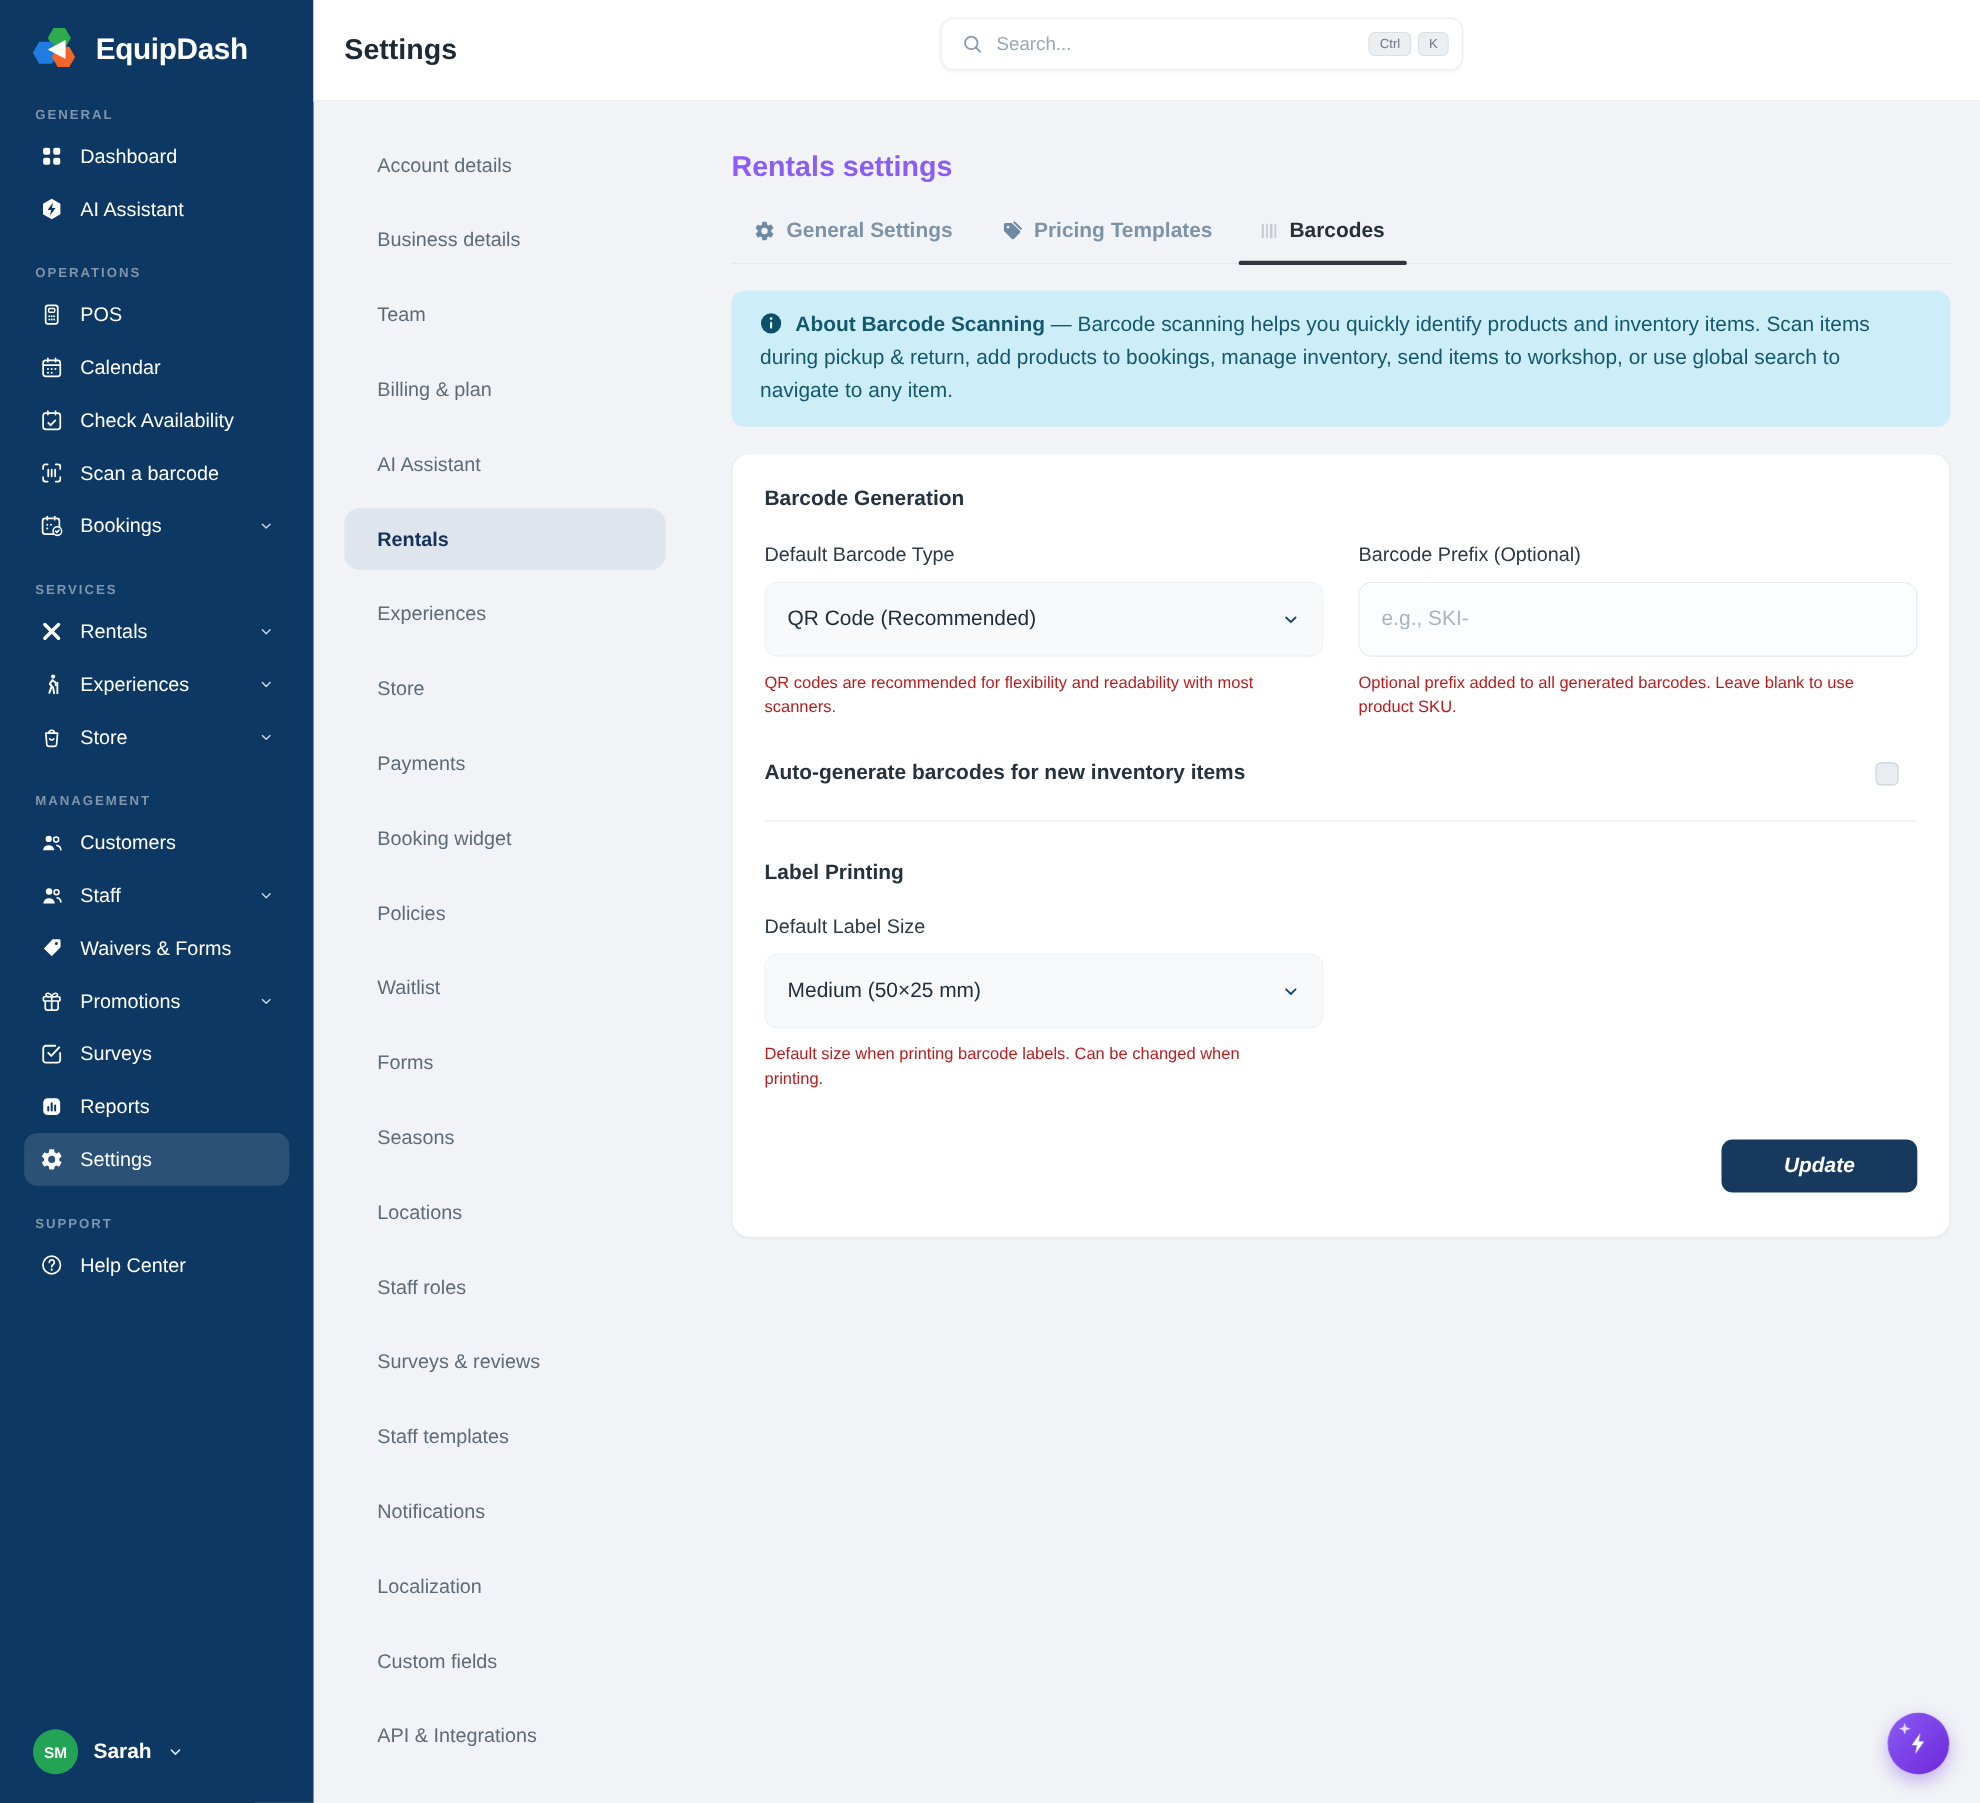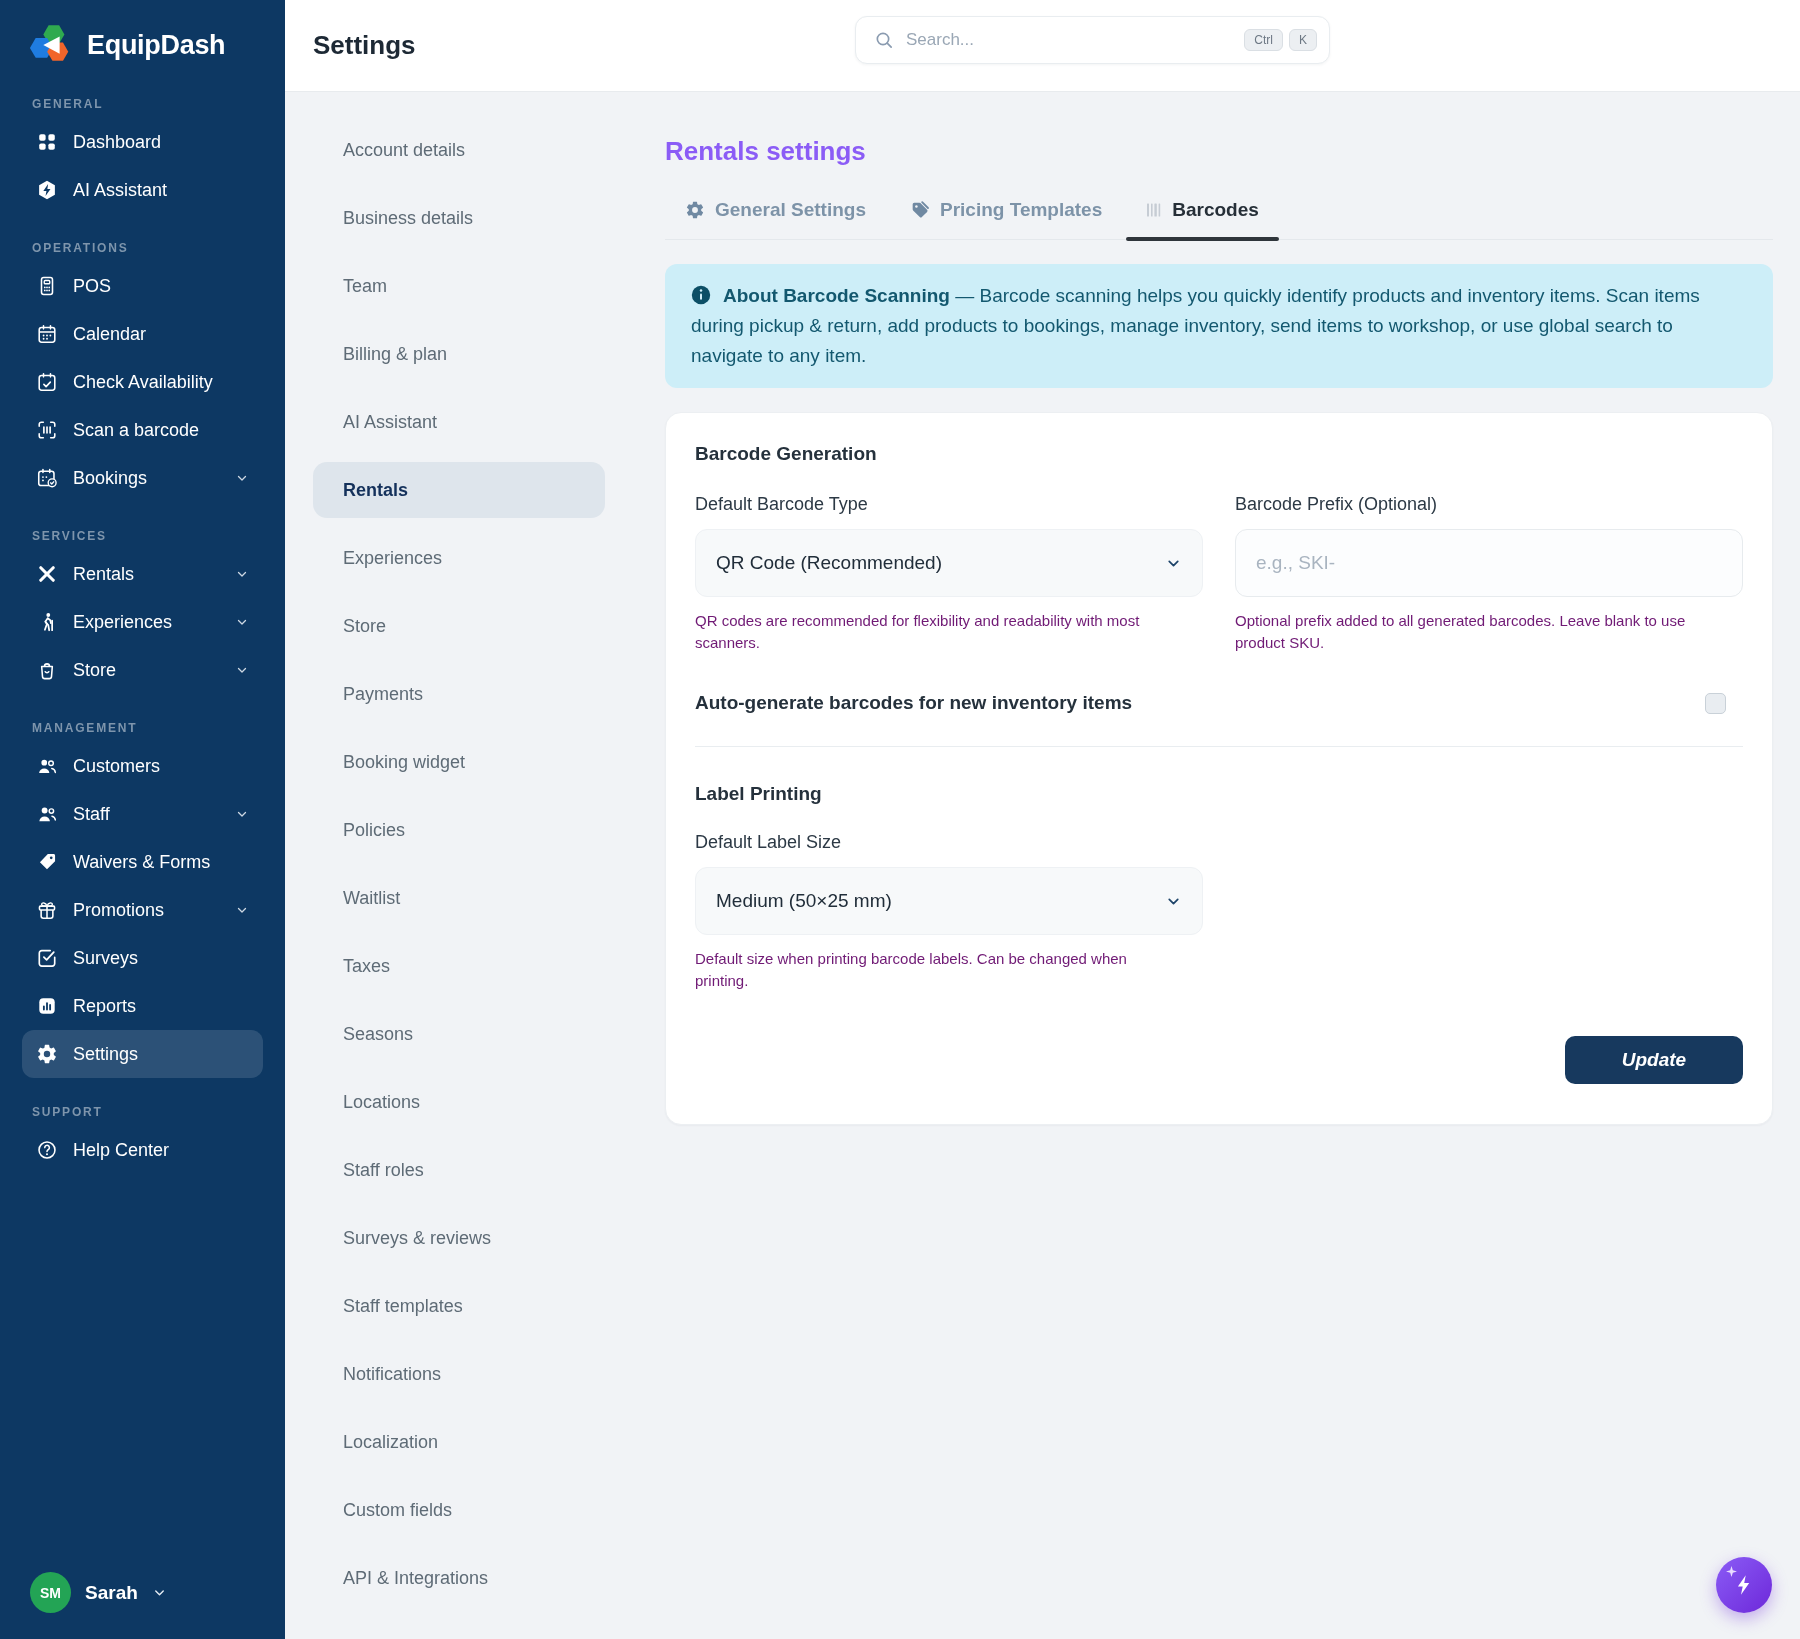--- a/index.html
+++ b/index.html
@@ -49,21 +49,21 @@
   
   .card { margin-top:24px; background:#fff; border:1px solid #eceff2; border-radius:16px; padding:30px 29px 40px 29px; box-shadow:0 1px 2px rgba(20,30,55,.04); }
   .card h3 { margin:0; font-size:19px; font-weight:700; color:#25313c; }
   .grid { display:grid; grid-template-columns:1fr 1fr; column-gap:32px; margin-top:29px; }
   .flabel { font-size:18px; font-weight:500; color:#2c3945; }
   .control { margin-top:14px; height:68px; border-radius:12px; display:flex; align-items:center; justify-content:space-between; padding:0 20px; font-size:19px; cursor:pointer; }
   .select { background:#f7f9fa; border:1px solid #eef1f4; color:#212e3a; }
   .inputc { background:#fcfdfe; border:1px solid #e7ebee; cursor:text; }
   .inputc input { border:none; outline:none; background:transparent; font-family:inherit; font-size:19px; color:#2c3945; width:100%; padding:0; }
   .inputc input::placeholder { color:#a9b4c0; }
-  .help { margin:13px 0 0 0; font-size:15px; line-height:22px; color:#701a75; }
+  .help { margin:13px 0 0 0; font-size:15px; line-height:22px; color:#b91c1c; }
   .help-left { max-width:445px; }
   .help-right { max-width:485px; }
   .autogen { margin-top:38px; display:flex; align-items:center; justify-content:space-between; font-size:19px; font-weight:600; color:#25313c;text-align:center; }
   .checkbox { width:21px; height:21px; border-radius:5px; background:#e9edf1; border:1.5px solid #c9d1d8; margin-right:17px; cursor:pointer; flex:none; }
   .card hr { border:none; border-top:1px solid #e9edf0; margin:32px 0 0 0; }
   .lp-heading { margin-top:36px !important; }
   .lp-label { margin-top:27px; }
   .half { width:calc(50% - 16px); }
   .update-row { display:flex; justify-content:flex-end; margin-top:44px; }
   .update-btn { min-width:178px; height:48px; background:#17395e; color:#fff; border:none; border-radius:10px; font-size:19px; font-weight:700; font-family:"Liberation Sans", sans-serif; cursor:pointer;font-style:italic; }
@@ -334,21 +334,21 @@
         <div class="sn-item">Team</div>
         <div class="sn-item">Billing &amp; plan</div>
         <div class="sn-item">AI Assistant</div>
         <div class="sn-item active">Rentals</div>
         <div class="sn-item">Experiences</div>
         <div class="sn-item">Store</div>
         <div class="sn-item">Payments</div>
         <div class="sn-item">Booking widget</div>
         <div class="sn-item">Policies</div>
         <div class="sn-item">Waitlist</div>
-        <div class="sn-item">Taxes</div>
+        <div class="sn-item">Forms</div>
         <div class="sn-item">Seasons</div>
         <div class="sn-item">Locations</div>
         <div class="sn-item">Staff roles</div>
         <div class="sn-item">Surveys &amp; reviews</div>
         <div class="sn-item">Staff templates</div>
         <div class="sn-item">Notifications</div>
         <div class="sn-item">Localization</div>
         <div class="sn-item">Custom fields</div>
         <div class="sn-item">API &amp; Integrations</div>
       </nav>

